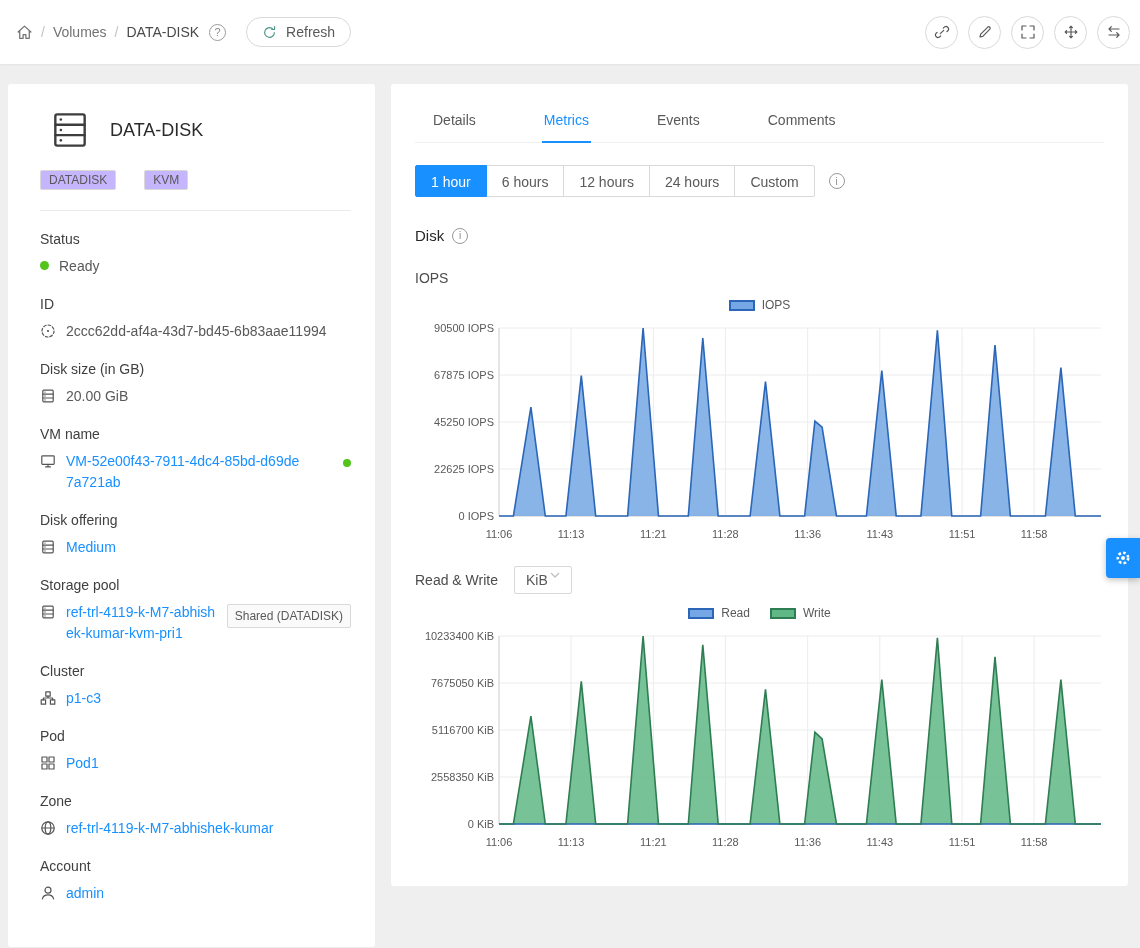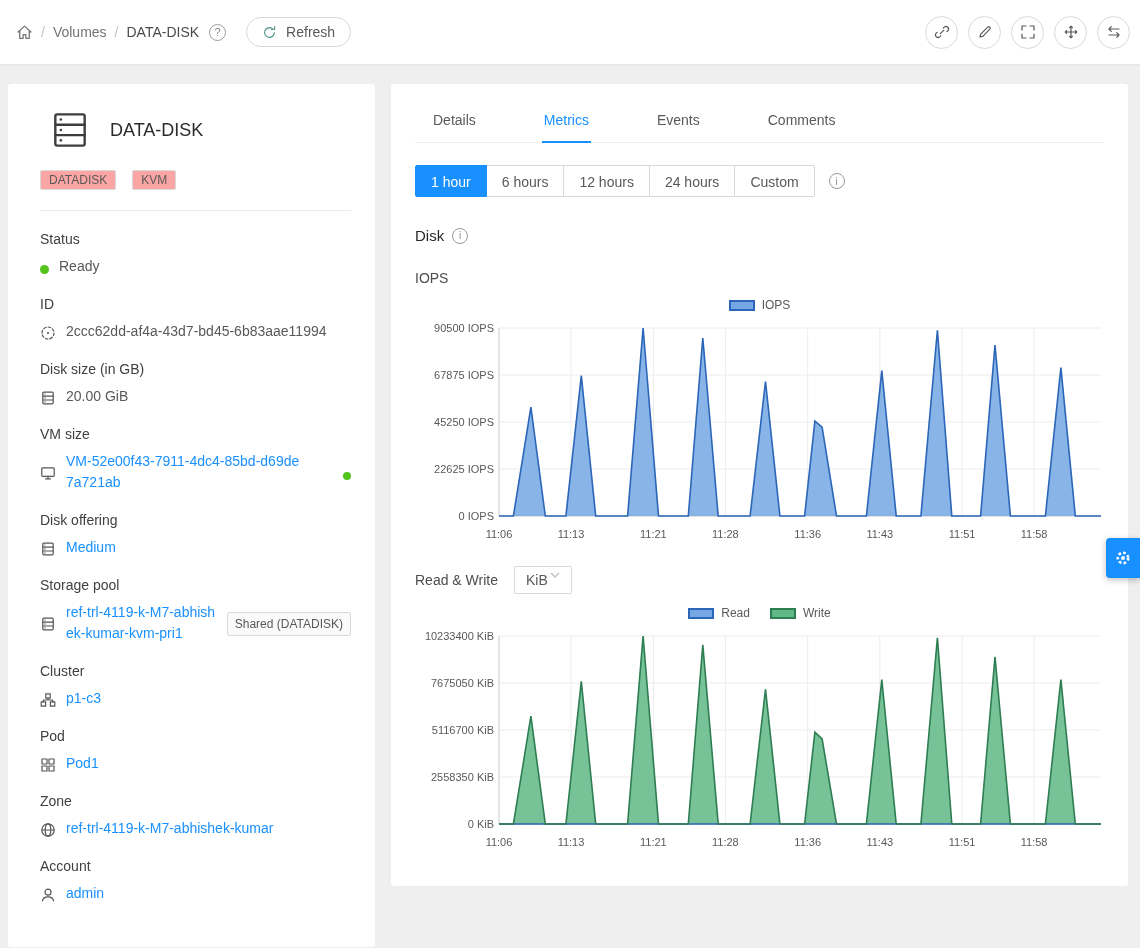--- a/index.html
+++ b/index.html
@@ -27,26 +27,26 @@
   
   .main{display:flex;gap:16px;align-items:flex-start;padding:20px 12px 0 8px}
   .card{background:#fff;border-radius:3px}
   .left-card{width:367px;flex:none;padding:24px 24px 24px 32px}
   .right-card{flex:1;padding:16px 24px 28px}
 
   
   .res-head{display:flex;align-items:center;gap:18px;margin-left:8px;color:#3d3d3d}
   .res-title{font-size:18px;font-weight:400;color:#2b2b2b}
   .res-tags{margin-top:18px}
-  .tag{display:inline-block;border:1px solid #d9d9d9;background:#fca5a5;border-radius:2px;
-       padding:2px 8px;font-size:12px;color:#595959;margin-right:12px}
+  .tag{display:inline-block;border:1px solid #d9d9d9;background:#c4b5fd;border-radius:2px;
+       padding:2px 8px;font-size:12px;color:#595959;margin-right:24px}
   hr.divider{margin:20px 0;border:none;border-top:1px solid #ebebeb}
   .field{margin-bottom:19px}
   .field-label{font-weight:400;color:#404040;margin-bottom:9px}
-  .field-value{display:flex;align-items:center;gap:10px;line-height:1.5;color:#595959}
+  .field-value{display:flex;align-items:flex-start;gap:10px;line-height:1.5;color:#595959}
   .ficon{flex:none;margin-top:2px;color:#555}
   a.link{color:#1890ff;text-decoration:none}
   .break{word-break:break-all}
   .vm-link{max-width:238px}
   .pool-link{max-width:152px}
   .dot{width:9px;height:9px;border-radius:50%;background:#52c41a;display:inline-block;margin-top:5px;flex:none}
   .vm-dot{width:8px;height:8px;border-radius:50%;background:#52c41a;margin-left:auto;margin-top:8px;flex:none}
   .pool-tag{flex:none;font-size:12px;border:1px solid #d9d9d9;background:#fafafa;border-radius:2px;
             padding:2px 7px;color:#595959;white-space:nowrap;margin-top:2px}
 
@@ -182,21 +182,21 @@
               <circle cx="5" cy="4.1" r=".7" fill="currentColor" stroke="none"></circle>
               <circle cx="5" cy="8" r=".7" fill="currentColor" stroke="none"></circle>
               <circle cx="5" cy="11.9" r=".7" fill="currentColor" stroke="none"></circle>
             </svg>
         </span>
         <span>20.00 GiB</span>
       </div>
     </div>
 
     <div class="field">
-      <div class="field-label">VM size</div>
+      <div class="field-label">VM name</div>
       <div class="field-value">
         <span class="ficon">
           <svg class="i" width="16" height="16" viewBox="0 0 16 16">
               <rect x="1.8" y="2.8" width="12.4" height="8.6" rx=".8"></rect>
               <path d="M5.5 13.8h5M8 11.4v2.4"></path>
             </svg>
         </span>
         <a href="#" class="link break vm-link">VM-52e00f43-7911-4dc4-85bd-d69de7a721ab</a>
         <span class="vm-dot"></span>
       </div>

